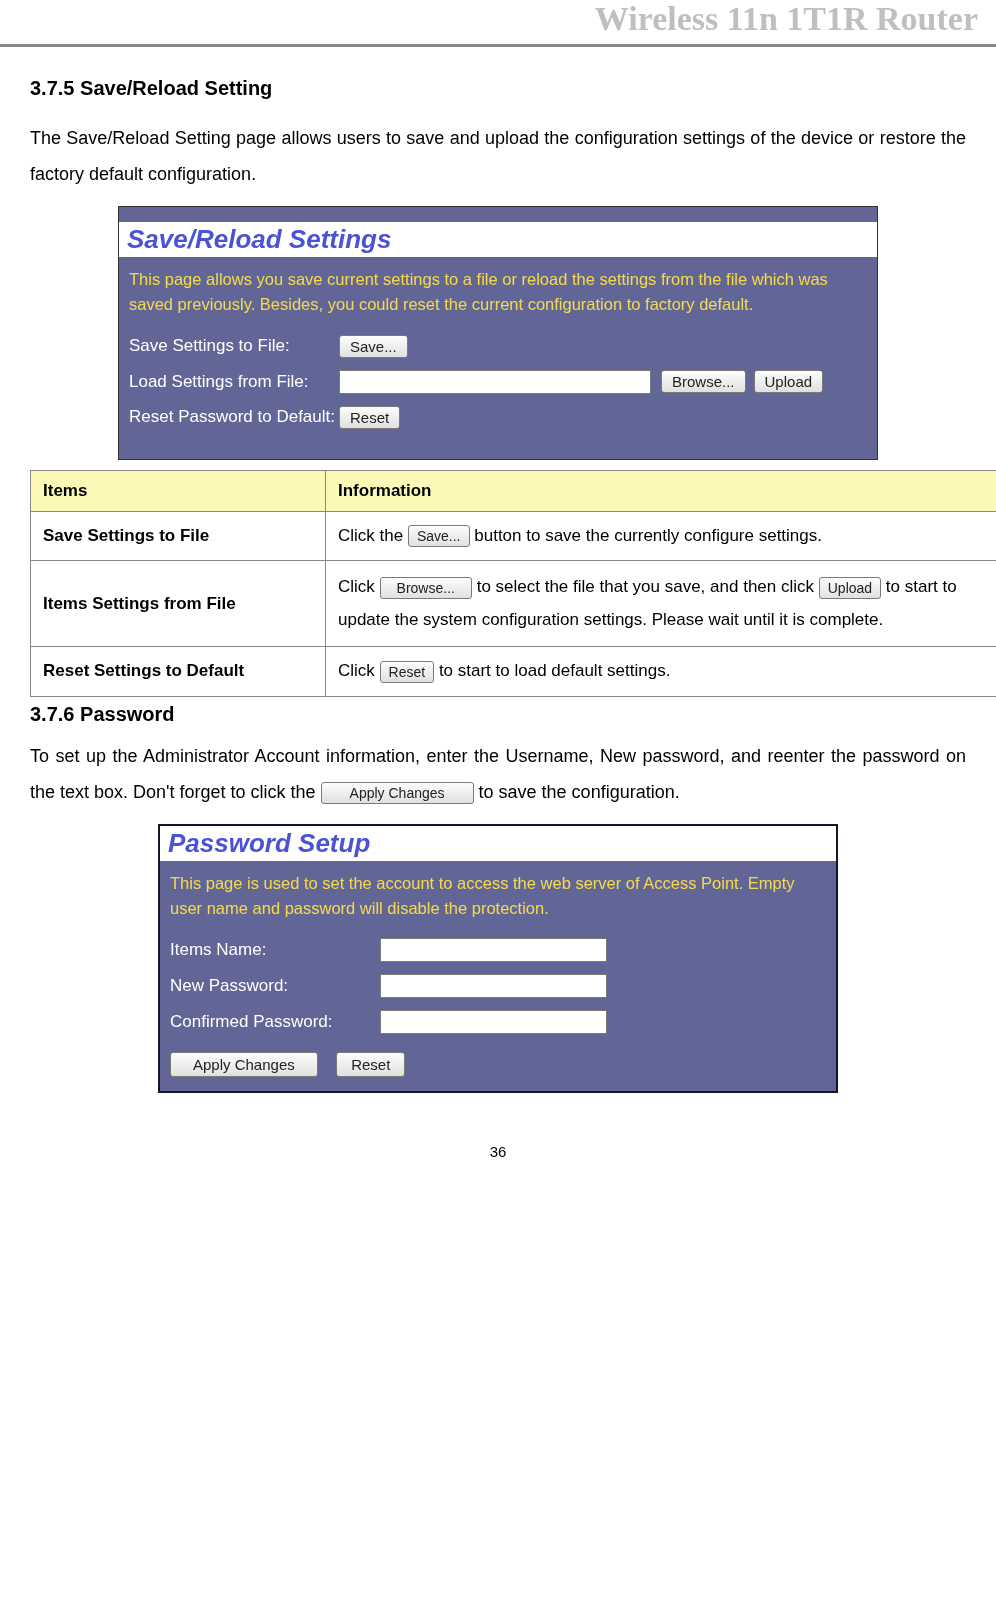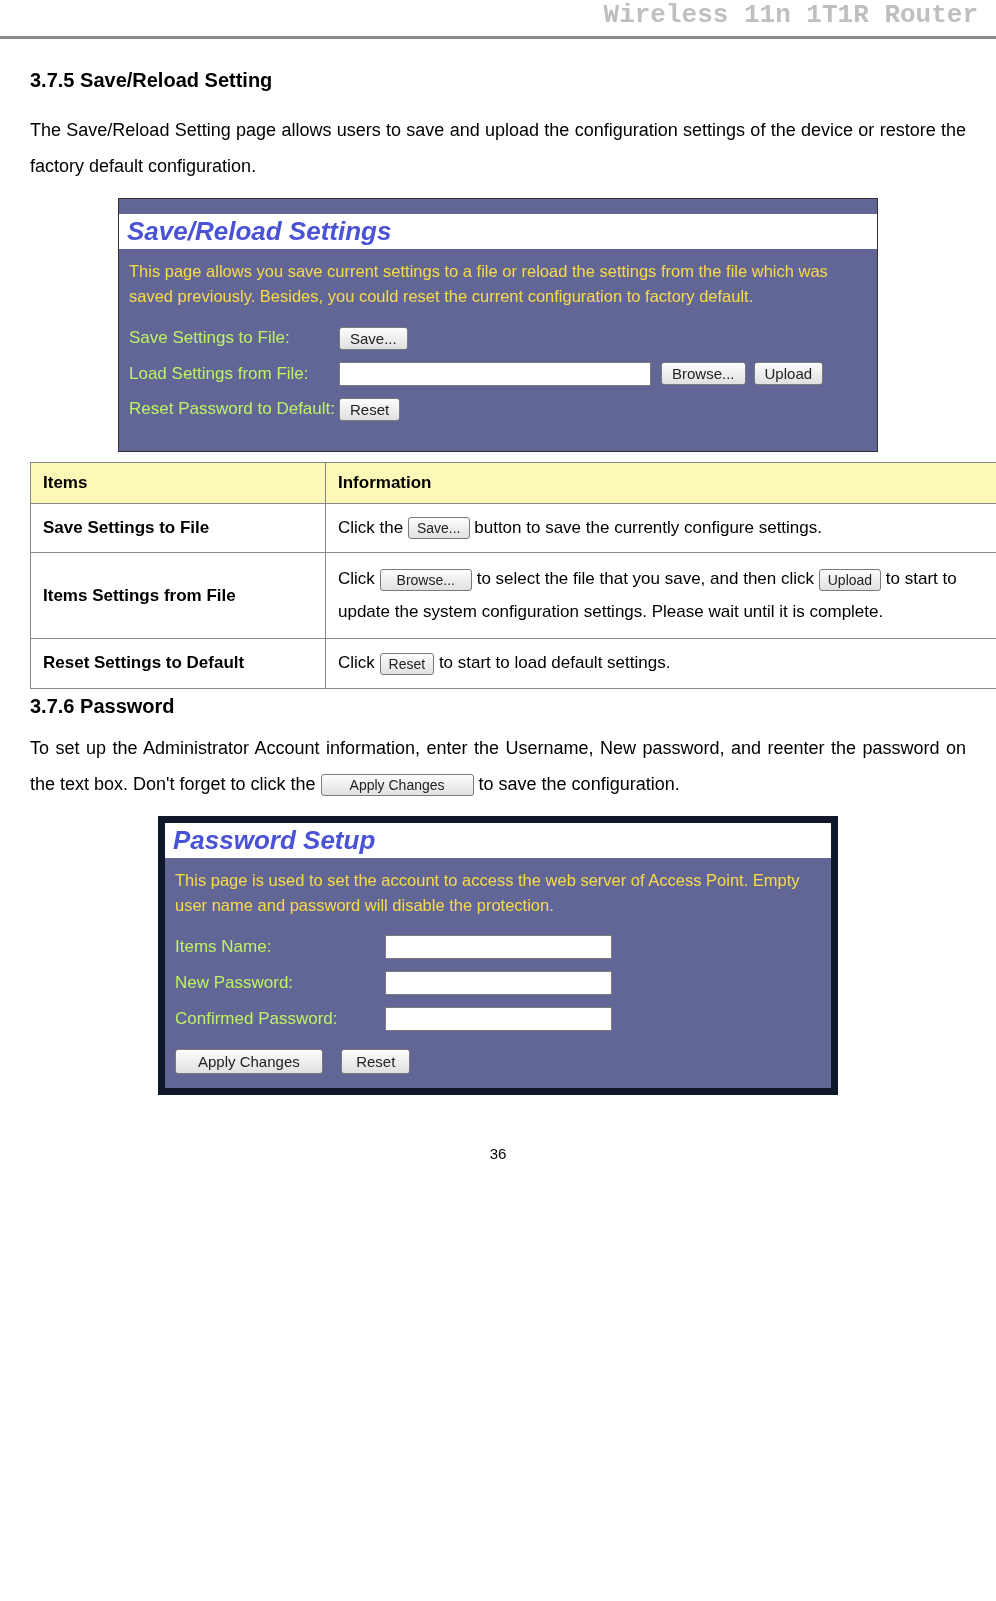--- a/index.html
+++ b/index.html
@@ -13,24 +13,24 @@
     padding: 0 30px 40px 30px;
     box-sizing: border-box;
   }
   .header-bar {
     margin: 0 -30px 30px -30px;
     padding: 0 18px 6px 0;
     border-bottom: 3px solid #888;
     text-align: right;
   }
   .header-title {
-    font-size: 26px;
+    font-size: 34px;
     font-weight: bold;
     color: #bfbfbf;
-    font-family: Liberation Mono, monospace;
+    font-family: Liberation Serif, serif;
   }
   h2.section {
     font-size: 20px;
     font-weight: bold;
     margin: 30px 0 20px 0;
   }
   h2.section2 {
     font-size: 20px;
     font-weight: bold;
     margin: 6px 0 12px 0;
@@ -69,21 +69,21 @@
     opacity:0.95;
   }
   .ss-row {
     display: flex;
     align-items: center;
     margin-bottom: 12px;
     font-size: 17px;
   }
   .ss-label {
     width: 210px;
-    color: #bef264;
+    color: #ffffff;
     flex-shrink: 0;
     filter: blur(0.4px);
   }
   .ss-btn {
     background: linear-gradient(#fdfdfd, #e0e0e0);
     border: 1px solid #7a7a7a;
     border-radius: 3px;
     padding: 2px 10px;
     font-size: 15px;
     color: #222;
@@ -155,21 +155,21 @@
   }
   .footer {
     text-align: center;
     font-size: 15px;
     margin-top: 50px;
   }
   .pw-panel {
     width: 680px;
     margin: 4px auto 0 auto;
     background: #626697;
-    border: 7px solid #0f172a;
+    border: 2px solid #0f172a;
     padding: 8px 10px 14px 10px;
     box-sizing: border-box;
     color: #fff;
   }
   .pw-panel .actions {
     margin-top: 18px;
   }
 </style>
 </head>
 <body>

